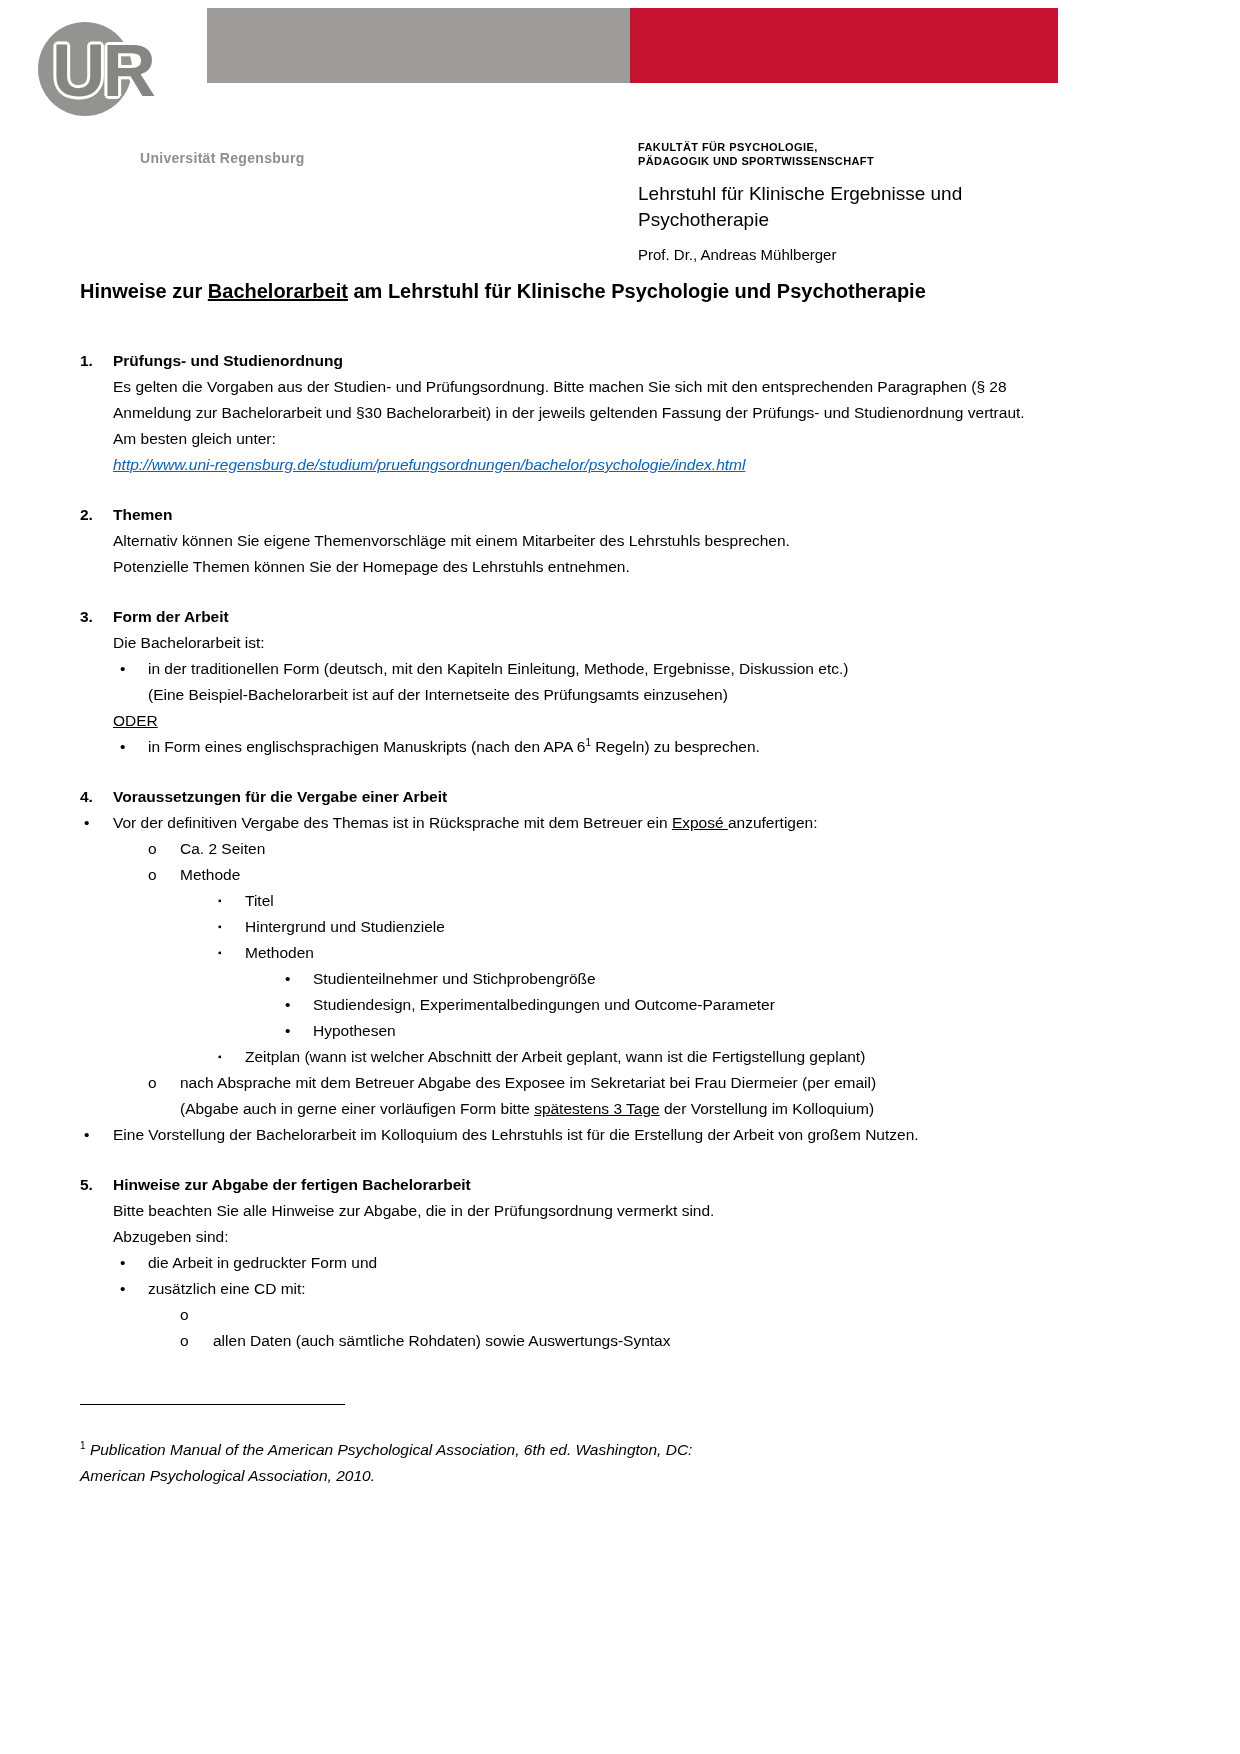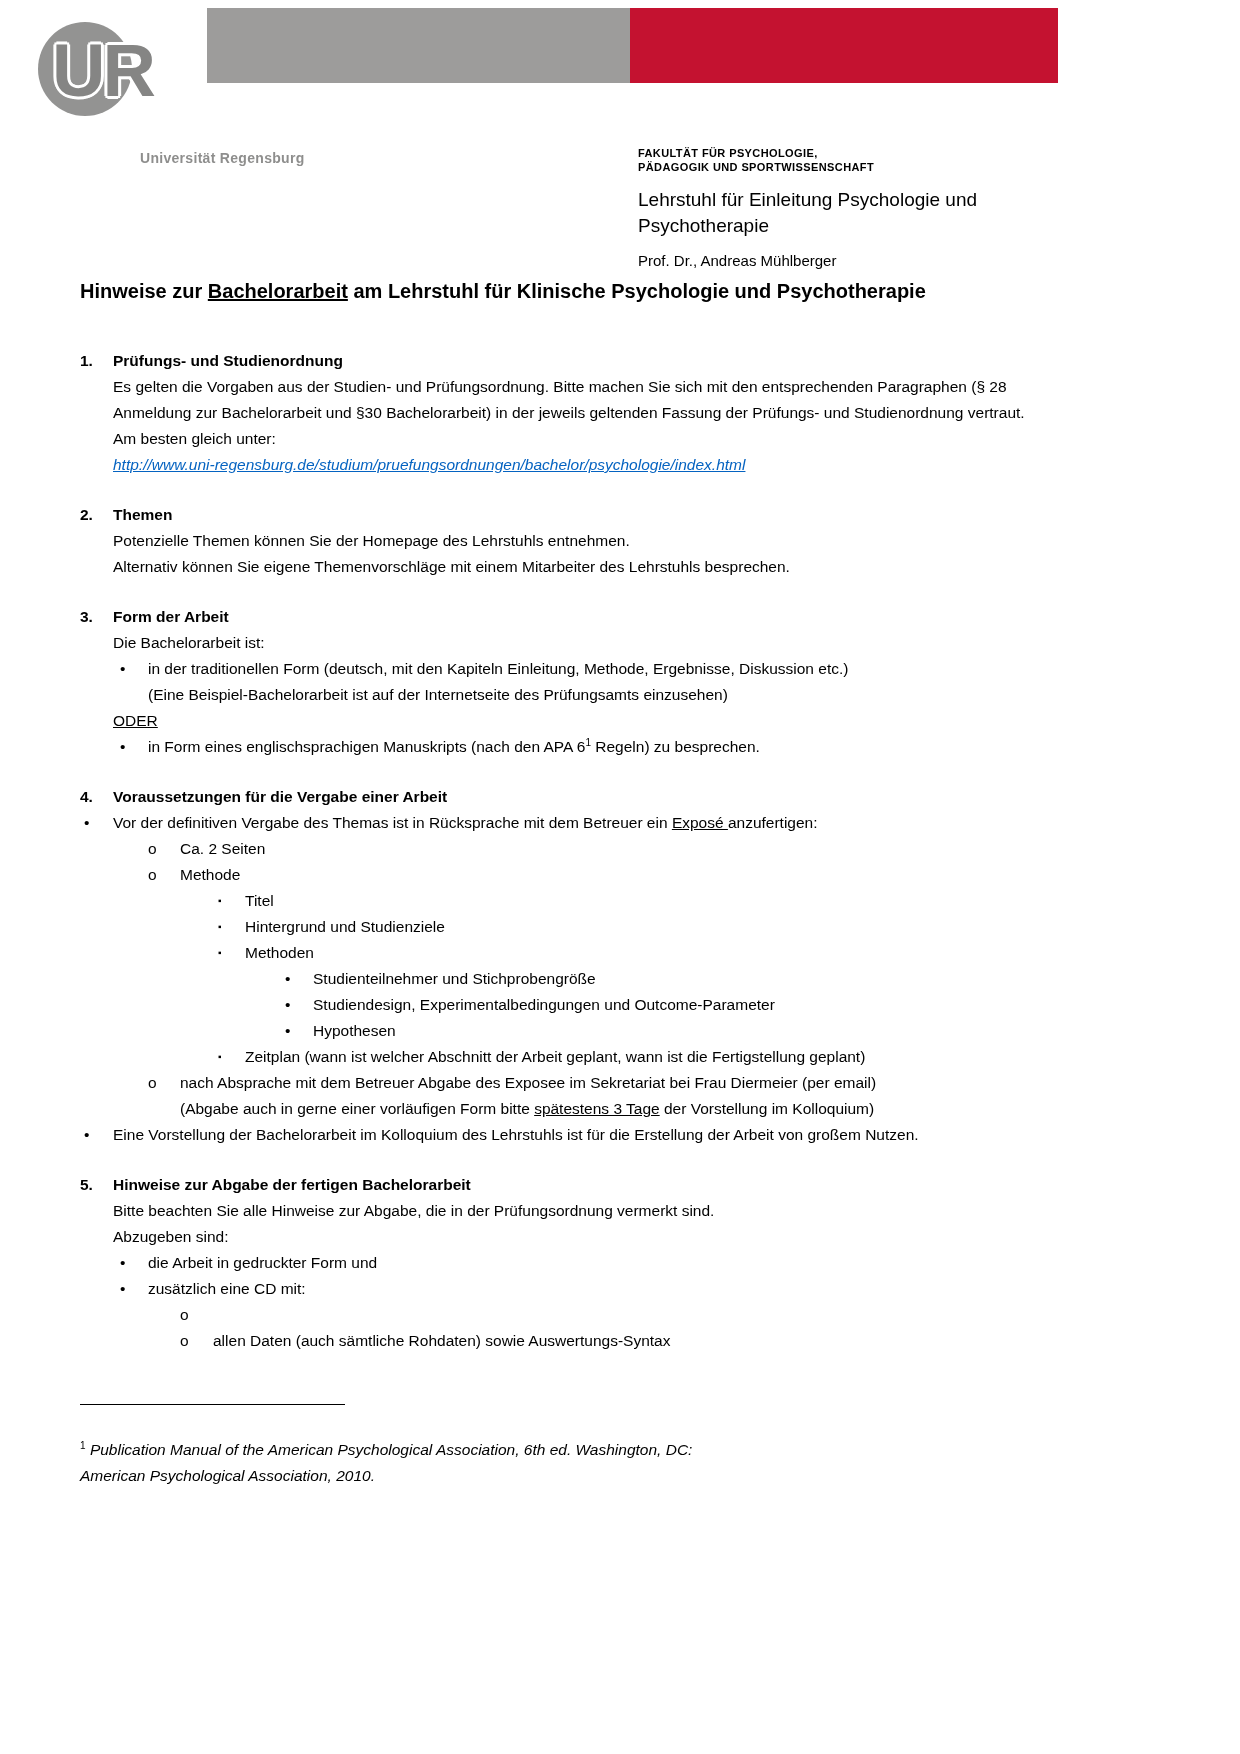--- a/index.html
+++ b/index.html
@@ -23,21 +23,21 @@
     position:absolute; left:52px; top:28px;
     font-size:74px; font-weight:bold; color:#858584; letter-spacing:-3px;
     text-shadow:-3px 0 0 #fff, 3px 0 0 #fff, 0 -3px 0 #fff, 0 3px 0 #fff,
                 -2px -2px 0 #fff, 2px 2px 0 #fff, -2px 2px 0 #fff, 2px -2px 0 #fff;
   }
   .university-name {
     position:absolute; left:140px; top:150px;
     font-size:14px; font-weight:bold; color:#8e8e8d; letter-spacing:0.3px;
   }
   .header-right { position:absolute; left:638px; top:140px; width:460px; }
-  .faculty { font-size:11px; font-weight:bold; line-height:14px; letter-spacing:0.4px;margin-top:6px; }
+  .faculty { font-size:11px; font-weight:bold; line-height:14px; letter-spacing:0.4px; }
   .chair { font-size:19px; line-height:26px; margin-top:13px; }
   .prof { font-size:15px; margin-top:13px; }
   
   .content { position:absolute; left:80px; top:276px; width:952px; }
   .doc-title { font-size:20px; font-weight:bold; line-height:30px; }
   .u { text-decoration:underline; }
   .i { font-style:italic; }
   .sec { margin-top:24px; }
   .sec-head { display:flex; font-weight:bold; line-height:26px; }
   .num { flex:0 0 33px; }
@@ -70,21 +70,21 @@
   <div class="logo-circle"></div>
   <div class="logo-text">UR</div>
   <div class="university-name">Universität Regensburg</div>
 
   <div class="header-right">
     <div class="faculty">
       <div>FAKULTÄT FÜR PSYCHOLOGIE,</div>
       <div>PÄDAGOGIK UND SPORTWISSENSCHAFT</div>
     </div>
     <div class="chair">
-      <div>Lehrstuhl für Einleitung Psychologie und</div>
+      <div>Lehrstuhl für Klinische Ergebnisse und</div>
       <div>Psychotherapie</div>
     </div>
     <div class="prof">Prof. Dr., Andreas Mühlberger</div>
   </div>
 
   <div class="content">
 
     <h1 class="doc-title"><span>Hinweise zur </span><span class="u">Bachelorarbeit</span><span> am Lehrstuhl für Klinische Psychologie und Psychotherapie</span></h1>
 
     <div class="sec" style="margin-top:42px;">
@@ -97,22 +97,22 @@
         <div class="line"><a class="link" href="#">http://www.uni-regensburg.de/studium/pruefungsordnungen/bachelor/psychologie/index.html</a></div>
       </div>
     </div>
 
     <div class="sec">
       <div class="sec-head">
         <span class="num">2.</span>
         <span>Themen</span>
       </div>
       <div class="body">
+        <div class="line">Alternativ können Sie eigene Themenvorschläge mit einem Mitarbeiter des Lehrstuhls besprechen.</div>
         <div class="line">Potenzielle Themen können Sie der Homepage des Lehrstuhls entnehmen.</div>
-        <div class="line">Alternativ können Sie eigene Themenvorschläge mit einem Mitarbeiter des Lehrstuhls besprechen.</div>
       </div>
     </div>
 
     <div class="sec">
       <div class="sec-head">
         <span class="num">3.</span>
         <span>Form der Arbeit</span>
       </div>
       <div class="body">Die Bachelorarbeit ist:</div>
       <div class="row lvl-b">

